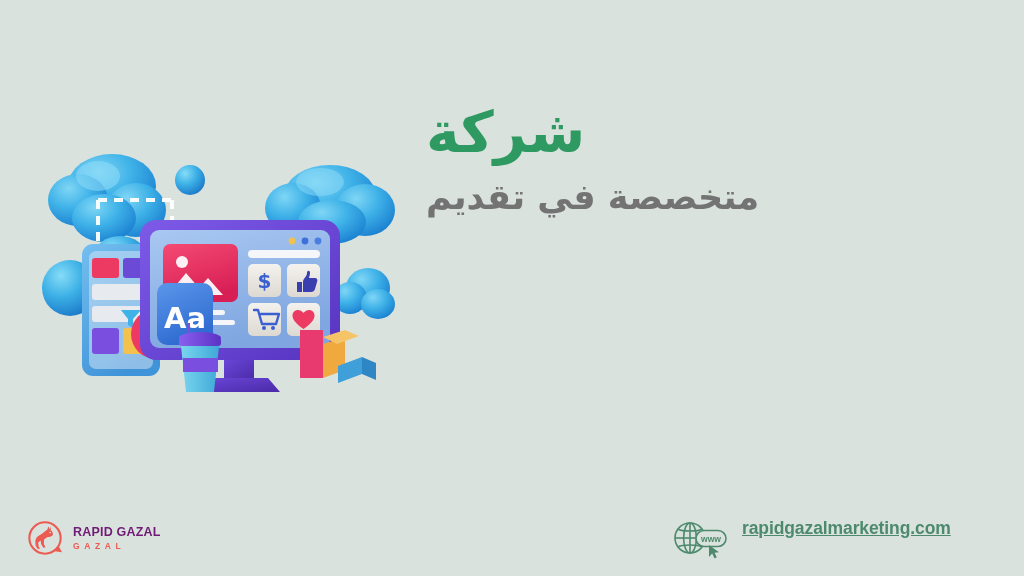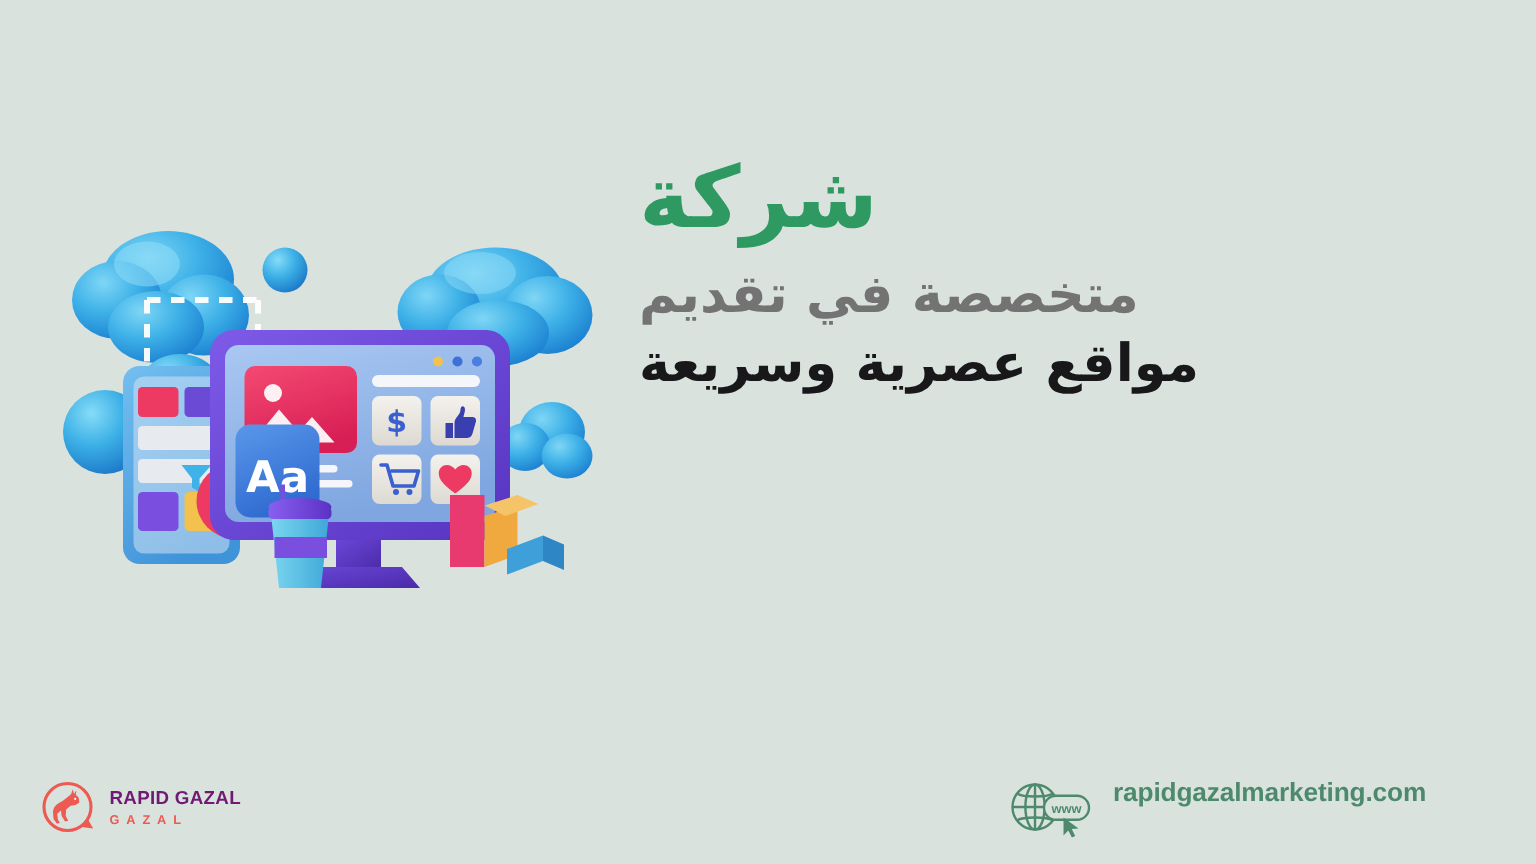--- a/index.html
+++ b/index.html
@@ -285,21 +285,20 @@
         <path d="M318 228 l24 -8 14 6 -24 9 z" fill="#6fc6ee"></path>
         <path d="M318 228 l24 -9 0 17 -24 9 z" fill="#3f9fd8"></path>
         <path d="M342 219 l14 6 0 17 -14 -6 z" fill="#2f86c4"></path>
       </g>
     </svg>
   </div>
 
   <div id="text-block">
     <div id="headline-eyebrow" style="color: rgb(46, 154, 98);">شركة</div>
     <p class="headline-line" style="color: #737373;">متخصصة في تقديم</p>
-    <p class="headline-line" style="color: rgb(24, 24, 26);">مواقع عصرية وسريعة</p>
   </div>
 
   <div id="agency-logo">
     <svg id="gazelle-badge" viewBox="0 0 40 40" xmlns="http://www.w3.org/2000/svg">
       <circle cx="20" cy="20" r="16.5" fill="none" stroke="#ec5a52" stroke-width="2.2"></circle>
       <path d="M34 28 l4 7 -8 -1 z" fill="#ec5a52"></path>
 
       <path d="M22.5 11 l1.2 -3.4 0.9 3.2 1.6 -2.6 -0.3 3.3
                c1.4 0.8 2.3 2.2 2.3 3.9 l0 1.6
                l-2.6 1.6 -3.4 0.5 -3.2 2.6 -0.2 4.6 1.7 3.4 -2.2 0.5 -2.4 -3.9 -0.5 -3.8
@@ -320,16 +319,16 @@
         <ellipse cx="18" cy="20" rx="6.4" ry="15"></ellipse>
         <line x1="3" y1="20" x2="33" y2="20"></line>
         <line x1="18" y1="5" x2="18" y2="35"></line>
         <path d="M6.2 11.2 C10 13.6 25.9 13.6 29.7 11.2"></path>
         <path d="M6.2 28.8 C10 26.4 25.9 26.4 29.7 28.8"></path>
       </g>
       <rect x="24" y="12.5" width="30" height="16" rx="8" fill="#dae2de" stroke="#4d8a6d" stroke-width="1.6"></rect>
       <text x="39" y="24" font-family="Liberation Sans, sans-serif" font-size="8.6" font-weight="700" fill="#4d8a6d" text-anchor="middle">www</text>
       <path d="M37 27 l0 12 3.2 -3.4 2.4 4.8 2.2 -1.1 -2.3 -4.6 4.5 -0.4 z" fill="#4d8a6d"></path>
     </svg>
-    <span id="website-url" style="color: rgb(77, 138, 109);">rapidgazalmarketing.com</span>
+    <span id="website-url" style="color: rgb(77, 138, 109); text-decoration: underline;">rapidgazalmarketing.com</span>
   </div>
 
 </div>
 
 </body></html>

